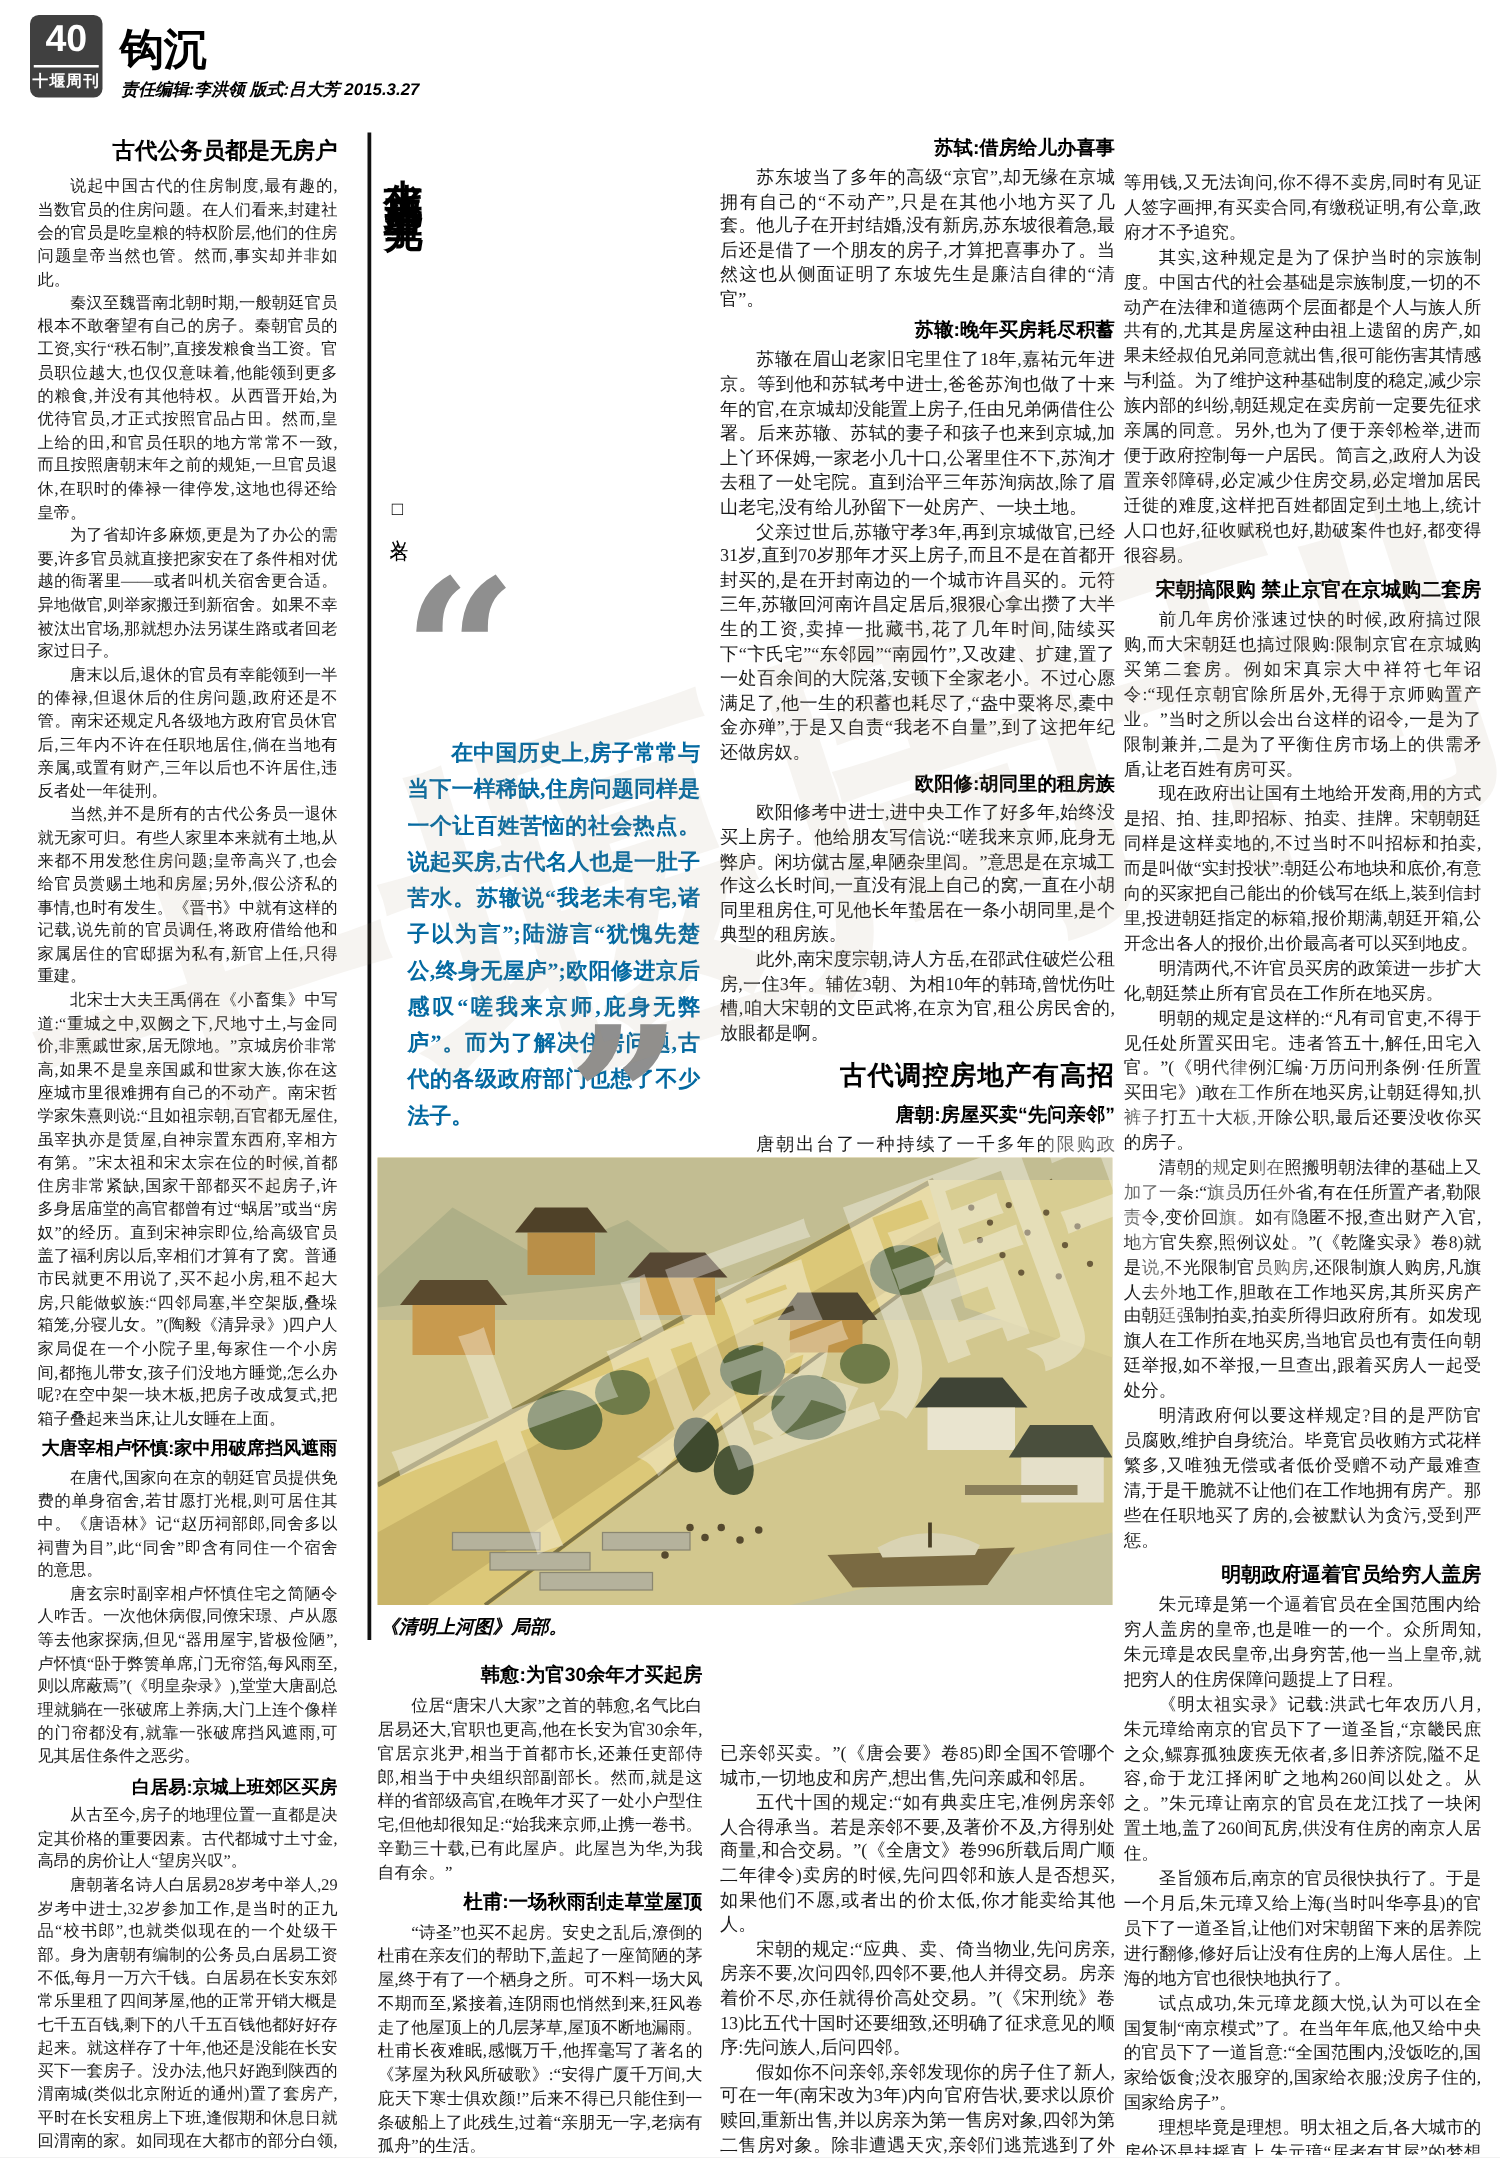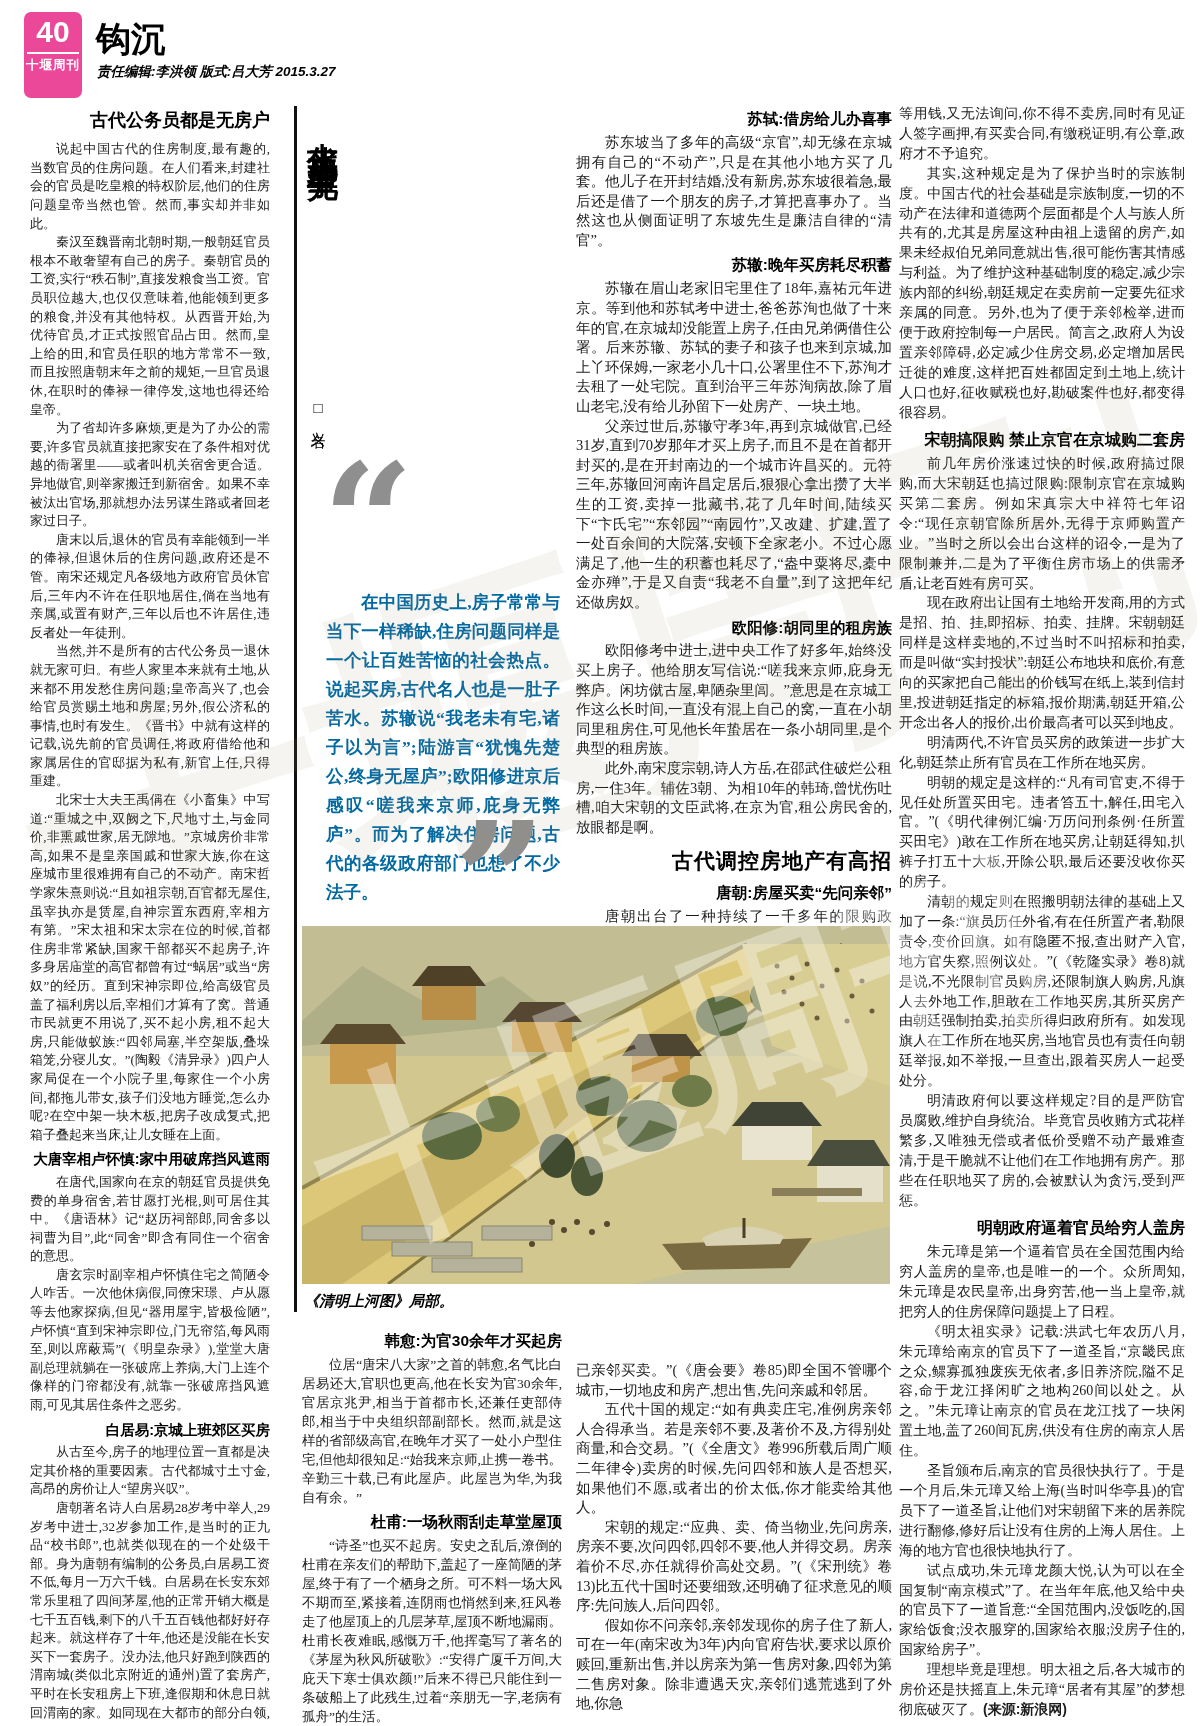--- a/index.html
+++ b/index.html
@@ -4,39 +4,39 @@
 <style>
   * { margin:0; padding:0; box-sizing:border-box; }
   html,body { background:#e8e8e8; }
   .page {
     position:relative; width:1200px; height:1726px; margin:0 auto;
     background:#ffffff; overflow:hidden; color:#1b1b1b;
     font-family:"Liberation Serif","DejaVu Serif",serif;
   }
   
   .pagebox {
-    position:absolute; left:24px; top:12px; width:58px; height:86px;
-    background:#ec4899; border-radius:7px; color:#fff; text-align:center;
+    position:absolute; left:24px; top:12px; width:58px; height:66px;
+    background:#404040; border-radius:7px; color:#fff; text-align:center;
     font-family:"Liberation Sans","DejaVu Sans",sans-serif;
   }
   .pagenum { font-size:30px; font-weight:700; line-height:40px; }
   .pagebox .divider { border-top:2px solid #fff; margin:0 3px; }
   .masthead { font-size:12.5px; font-weight:700; line-height:22px; letter-spacing:1px; }
   .section-title {
     position:absolute; left:96px; top:16px; font-size:35px; font-weight:900;
     font-family:"Liberation Sans","DejaVu Sans",sans-serif; color:#000;text-align:center;
   }
   .credits {
     position:absolute; left:97px; top:63px; font-size:13.5px; font-weight:700;
     font-style:italic; font-family:"Liberation Sans","DejaVu Sans",sans-serif; color:#000;
   }
   
   .col { position:absolute; text-align:justify; }
   .col p.p { text-indent:2em; }
-  .col p.noind { text-indent:0; }
+  .col p.noind { text-indent:0;margin-top:33px; }
   .col1 { left:30px; top:104px; width:240px; height:1620px; overflow:hidden;
           font-size:13px; line-height:18.6px; }
   .col2b { left:302px; top:1326px; width:260px; height:398px; overflow:hidden;
           font-size:13.5px; line-height:19px; }
   .col3 { left:576px; top:104px; width:316px; height:822px; overflow:hidden;
           font-size:14.5px; line-height:19.6px; }
   .col3b { left:576px; top:1361px; width:316px; height:402px; overflow:hidden;
           font-size:14.5px; line-height:19.6px; }
   .col4 { left:899px; top:104px; width:286px; height:1620px; overflow:hidden;
           font-size:14px; line-height:19.9px; }
@@ -114,21 +114,21 @@
   <div class="col col1">
     <h2 class="hc">古代公务员都是无房户</h2>
     <p class="p">说起中国古代的住房制度,最有趣的,当数官员的住房问题。在人们看来,封建社会的官员是吃皇粮的特权阶层,他们的住房问题皇帝当然也管。然而,事实却并非如此。</p>
     <p class="p">秦汉至魏晋南北朝时期,一般朝廷官员根本不敢奢望有自己的房子。秦朝官员的工资,实行“秩石制”,直接发粮食当工资。官员职位越大,也仅仅意味着,他能领到更多的粮食,并没有其他特权。从西晋开始,为优待官员,才正式按照官品占田。然而,皇上给的田,和官员任职的地方常常不一致,而且按照唐朝末年之前的规矩,一旦官员退休,在职时的俸禄一律停发,这地也得还给皇帝。</p>
     <p class="p">为了省却许多麻烦,更是为了办公的需要,许多官员就直接把家安在了条件相对优越的衙署里——或者叫机关宿舍更合适。异地做官,则举家搬迁到新宿舍。如果不幸被汰出官场,那就想办法另谋生路或者回老家过日子。</p>
     <p class="p">唐末以后,退休的官员有幸能领到一半的俸禄,但退休后的住房问题,政府还是不管。南宋还规定凡各级地方政府官员休官后,三年内不许在任职地居住,倘在当地有亲属,或置有财产,三年以后也不许居住,违反者处一年徒刑。</p>
     <p class="p">当然,并不是所有的古代公务员一退休就无家可归。有些人家里本来就有土地,从来都不用发愁住房问题;皇帝高兴了,也会给官员赏赐土地和房屋;另外,假公济私的事情,也时有发生。《晋书》中就有这样的记载,说先前的官员调任,将政府借给他和家属居住的官邸据为私有,新官上任,只得重建。</p>
     <p class="p">北宋士大夫王禹偁在《小畜集》中写道:“重城之中,双阙之下,尺地寸土,与金同价,非熏戚世家,居无隙地。”京城房价非常高,如果不是皇亲国戚和世家大族,你在这座城市里很难拥有自己的不动产。南宋哲学家朱熹则说:“且如祖宗朝,百官都无屋住,虽宰执亦是赁屋,自神宗置东西府,宰相方有第。”宋太祖和宋太宗在位的时候,首都住房非常紧缺,国家干部都买不起房子,许多身居庙堂的高官都曾有过“蜗居”或当“房奴”的经历。直到宋神宗即位,给高级官员盖了福利房以后,宰相们才算有了窝。普通市民就更不用说了,买不起小房,租不起大房,只能做蚁族:“四邻局塞,半空架版,叠垛箱笼,分寝儿女。”(陶毅《清异录》)四户人家局促在一个小院子里,每家住一个小房间,都拖儿带女,孩子们没地方睡觉,怎么办呢?在空中架一块木板,把房子改成复式,把箱子叠起来当床,让儿女睡在上面。</p>
     <h3 class="hc hc2">大唐宰相卢怀慎:家中用破席挡风遮雨</h3>
     <p class="p">在唐代,国家向在京的朝廷官员提供免费的单身宿舍,若甘愿打光棍,则可居住其中。《唐语林》记“赵历祠部郎,同舍多以祠曹为目”,此“同舍”即含有同住一个宿舍的意思。</p>
-    <p class="p">唐玄宗时副宰相卢怀慎住宅之简陋令人咋舌。一次他休病假,同僚宋璟、卢从愿等去他家探病,但见“器用屋宇,皆极俭陋”,卢怀慎“直到宋神宗即位,门无帘箔,每风雨至,则以席蔽焉”(《明皇杂录》),堂堂大唐副总理就躺在一张破席上养病,大门上连个像样的门帘都没有,就靠一张破席挡风遮雨,可见其居住条件之恶劣。</p>
+    <p class="p">唐玄宗时副宰相卢怀慎住宅之简陋令人咋舌。一次他休病假,同僚宋璟、卢从愿等去他家探病,但见“器用屋宇,皆极俭陋”,卢怀慎“卧于弊箦单席,门无帘箔,每风雨至,则以席蔽焉”(《明皇杂录》),堂堂大唐副总理就躺在一张破席上养病,大门上连个像样的门帘都没有,就靠一张破席挡风遮雨,可见其居住条件之恶劣。</p>
     <h3 class="hc hc2">白居易:京城上班郊区买房</h3>
     <p class="p">从古至今,房子的地理位置一直都是决定其价格的重要因素。古代都城寸土寸金,高昂的房价让人“望房兴叹”。</p>
     <p class="p">唐朝著名诗人白居易28岁考中举人,29岁考中进士,32岁参加工作,是当时的正九品“校书郎”,也就类似现在的一个处级干部。身为唐朝有编制的公务员,白居易工资不低,每月一万六千钱。白居易在长安东郊常乐里租了四间茅屋,他的正常开销大概是七千五百钱,剩下的八千五百钱他都好好存起来。就这样存了十年,他还是没能在长安买下一套房子。没办法,他只好跑到陕西的渭南城(类似北京附近的通州)置了套房产,平时在长安租房上下班,逢假期和休息日就回渭南的家。如同现在大都市的部分白领,在郊区买房不住,而在城里租房上班。</p>
   </div>
 
   <div class="rule-v"></div>
   <div class="vtitle">古代买房那些事儿</div>
   <div class="byline">□兴名</div>
 
   <div class="quote">

